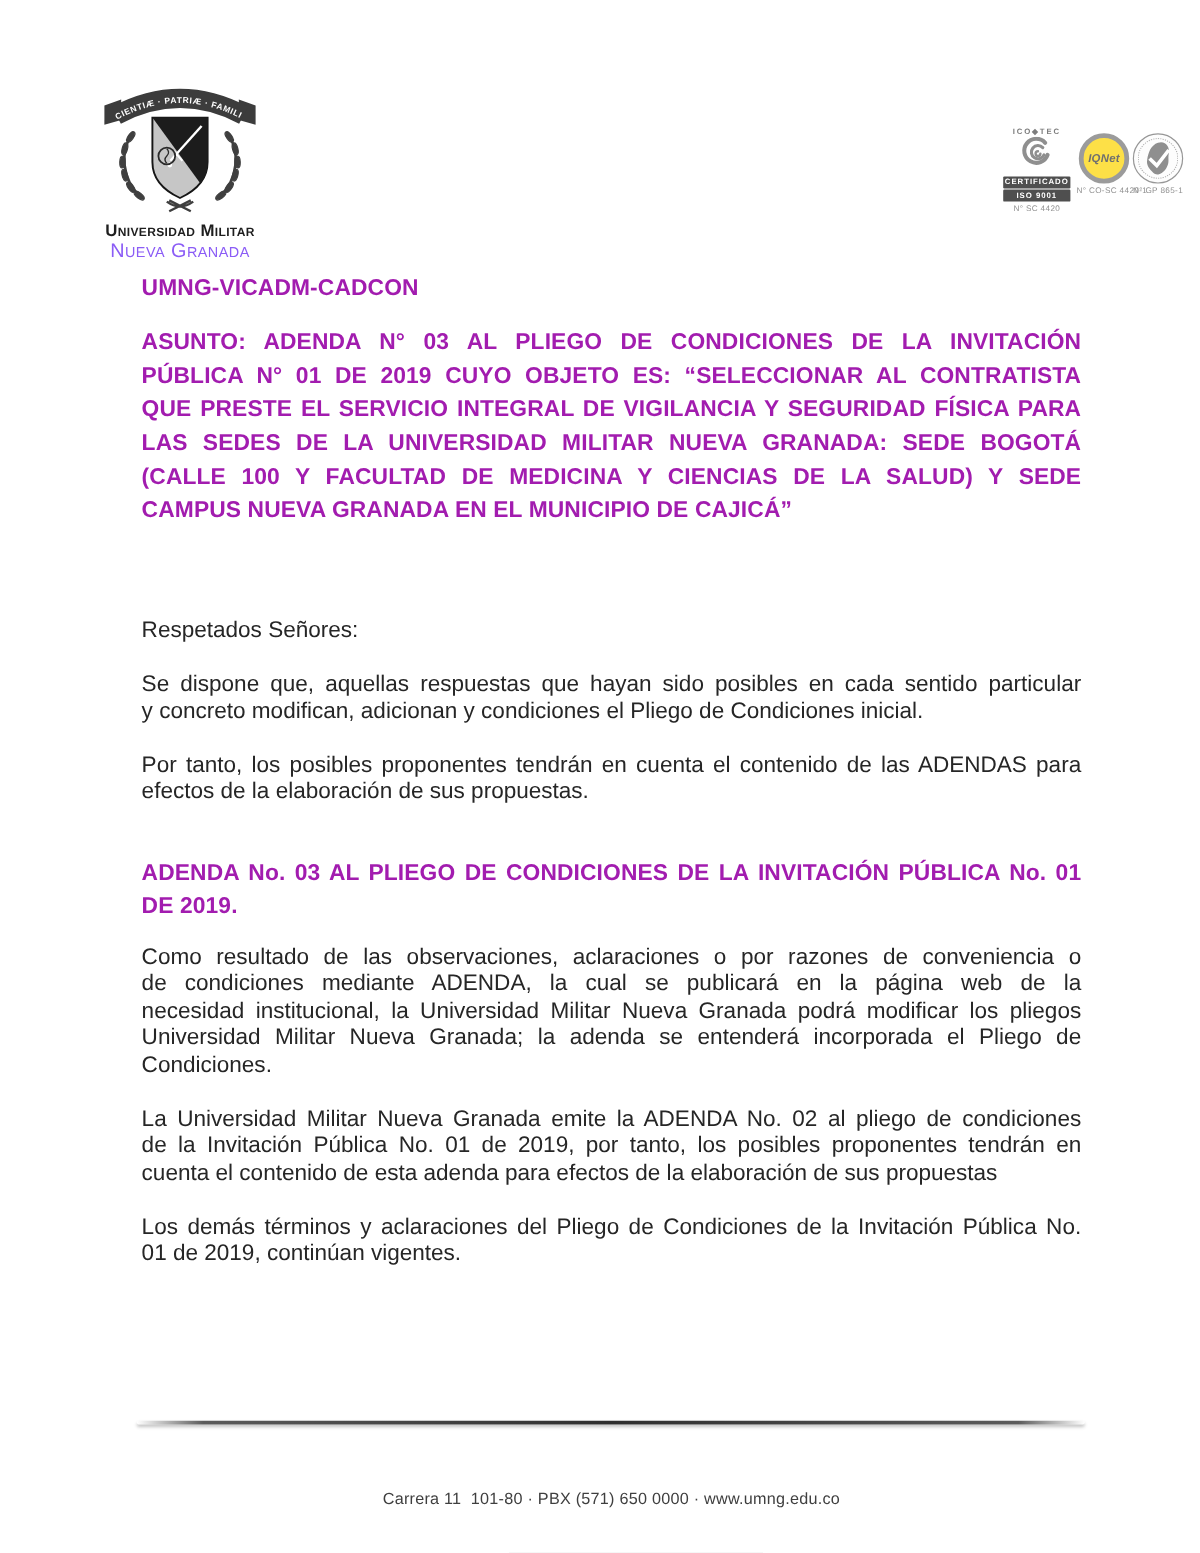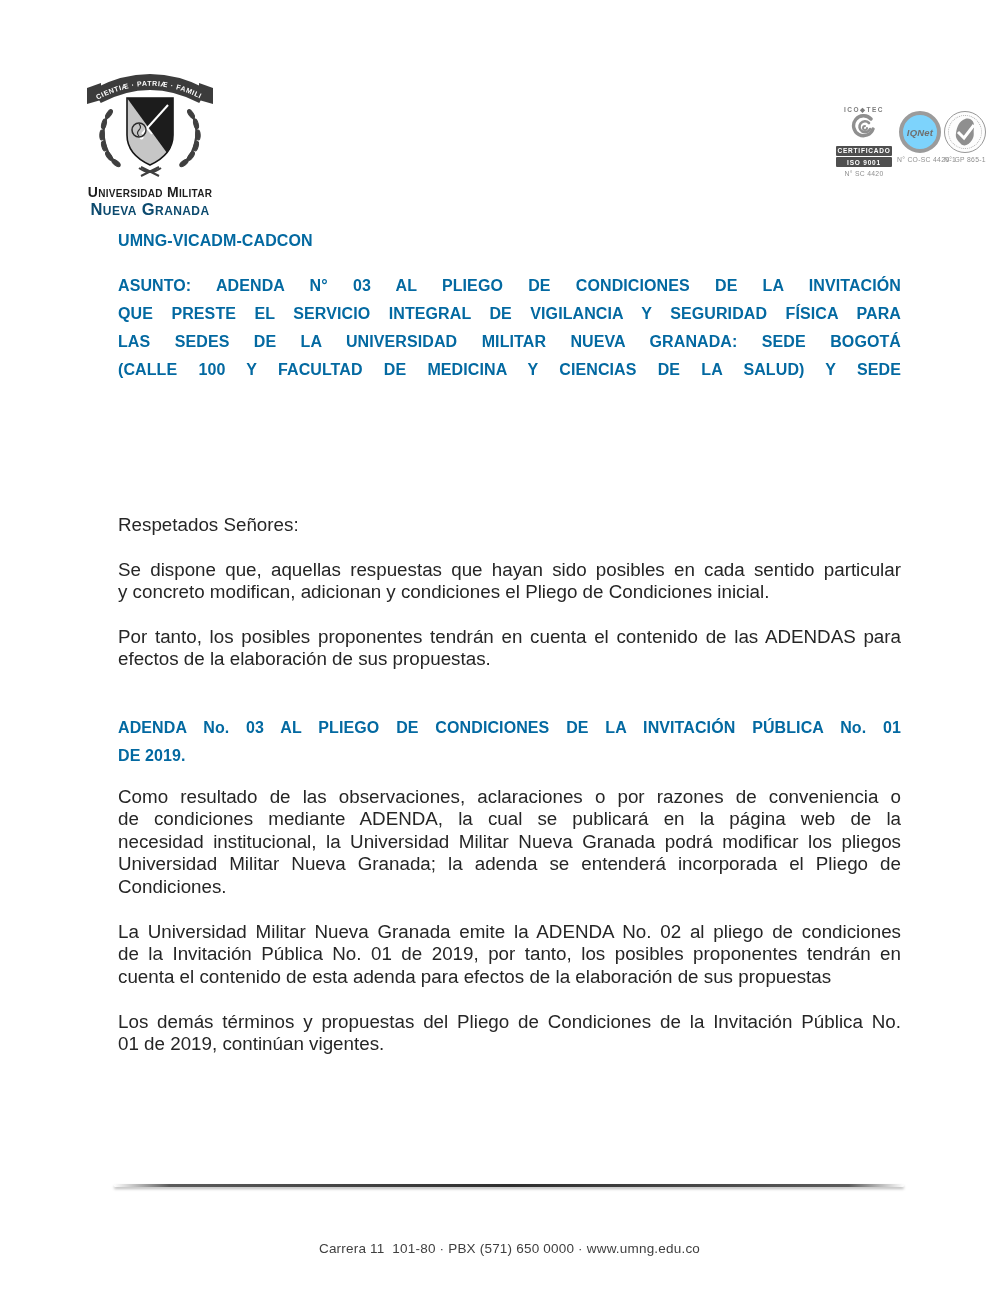--- a/index.html
+++ b/index.html
@@ -3,41 +3,41 @@
 <meta charset="utf-8">
 <style>
   html,body{margin:0;padding:0;background:#e8e8e8;}
   .page{
     position:relative;width:1000px;height:1294px;background:#ffffff;
     font-family:"Liberation Sans", sans-serif;color:#222;overflow:hidden;
     margin:0 auto;
   }
   
   .blk{position:absolute;left:118px;width:783px;}
-  .h{font-weight:700;font-size:16px;line-height:28px;color:#0369a1;letter-spacing:.1px;}
+  .h{font-weight:700;font-size:19px;line-height:28px;color:#a21caf;letter-spacing:.1px;}
   .p{font-weight:400;font-size:18.8px;line-height:22.4px;color:#262626;}
   .tline{text-align:justify;text-align-last:justify;}
   .tline.last{text-align-last:left;}
   
   .crest{position:absolute;left:83px;top:64px;width:134px;text-align:center;}
   .crest svg{display:block;margin:0 auto;}
   .crest-name1{font-size:14px;font-weight:700;font-variant:small-caps;
     letter-spacing:.3px;color:#1e1e1e;line-height:16px;margin-top:2px;}
-  .crest-name2{font-size:16.5px;font-weight:700;font-variant:small-caps;
-    letter-spacing:.4px;color:#0c4a6e;line-height:18px;}
+  .crest-name2{font-size:16.5px;font-weight:400;font-variant:small-caps;
+    letter-spacing:.4px;color:#8b5cf6;line-height:18px;}
   
   .cert{position:absolute;color:#8a8a8a;}
   .icontec{left:836px;top:106px;width:56px;text-align:center;}
   .ic-brand{font-size:6.5px;font-weight:700;letter-spacing:1.5px;color:#7d7d7d;white-space:nowrap;}
   .ic-band{background:#4f4f4f;color:#fff;font-size:6.5px;font-weight:700;
     letter-spacing:.8px;padding:1.5px 0;margin-top:1.5px;border-radius:1px;}
   .cert-cap{font-size:6.8px;color:#8f8f8f;margin-top:2.5px;white-space:nowrap;letter-spacing:.3px;}
   .iqnet{left:897px;top:111px;width:46px;text-align:center;}
   .iq-circle{width:34px;height:34px;border:4px solid #9b9b9b;border-radius:50%;
-    margin:0 auto;display:flex;align-items:center;justify-content:center;background:#7dd3fc;}
+    margin:0 auto;display:flex;align-items:center;justify-content:center;background:#fde047;}
   .iq-text{font-size:9.5px;font-weight:700;font-style:italic;color:#6f6f6f;letter-spacing:.2px;}
   .gp{left:942px;top:111px;width:46px;text-align:center;}
   .gp-circle{position:relative;width:40px;height:40px;border:1.5px solid #979797;
     border-radius:50%;margin:0 auto;background:#fdfdfd;}
   .gp-ring{position:absolute;inset:3px;border:1px dotted #b3b3b3;border-radius:50%;}
   
   .foot-rule{position:absolute;left:114px;top:1184px;width:790px;height:2.5px;border-radius:2px;
     background:linear-gradient(to right,rgba(60,60,60,0) 0%,rgba(50,50,50,.8) 7%,#2e2e2e 50%,rgba(50,50,50,.8) 93%,rgba(60,60,60,0) 100%);
     box-shadow:0 2px 3px rgba(0,0,0,.28);}
   .foot-text{position:absolute;left:118px;top:1194px;width:783px;text-align:center;
@@ -129,23 +129,25 @@
         <path d="M13,20 l6,6 l10,-13" stroke="#ffffff" stroke-width="3" fill="none"></path>
       </svg>
     </div>
     <div class="cert-cap">N° GP 865-1</div>
   </div>
 
   <div class="blk h" style="top:227px;">UMNG-VICADM-CADCON</div>
 
   <div class="blk h" style="top:272px;">
       <div class="tline">ASUNTO: ADENDA N° 03 AL PLIEGO DE CONDICIONES DE LA INVITACIÓN</div>
+      <div class="tline">PÚBLICA N° 01 DE 2019 CUYO OBJETO ES: “SELECCIONAR AL CONTRATISTA</div>
       <div class="tline">QUE PRESTE EL SERVICIO INTEGRAL DE VIGILANCIA Y SEGURIDAD FÍSICA PARA</div>
       <div class="tline">LAS SEDES DE LA UNIVERSIDAD MILITAR NUEVA GRANADA: SEDE BOGOTÁ</div>
       <div class="tline">(CALLE 100 Y FACULTAD DE MEDICINA Y CIENCIAS DE LA SALUD) Y SEDE</div>
+      <div class="tline last">CAMPUS NUEVA GRANADA EN EL MUNICIPIO DE CAJICÁ”</div>
     </div>
 
 
   <div class="blk p" style="top:514px;">Respetados Señores:</div>
 
   <div class="blk p" style="top:559px;">
       <div class="tline">Se dispone que, aquellas respuestas que hayan sido posibles en cada sentido particular</div>
       <div class="tline last">y concreto modifican, adicionan y condiciones el Pliego de Condiciones inicial.</div>
     </div>
 
@@ -167,21 +169,21 @@
       <div class="tline last">Condiciones.</div>
     </div>
 
   <div class="blk p" style="top:921px;">
       <div class="tline">La Universidad Militar Nueva Granada emite la ADENDA No. 02 al pliego de condiciones</div>
       <div class="tline">de la Invitación Pública No. 01 de 2019, por tanto, los posibles proponentes tendrán en</div>
       <div class="tline last">cuenta el contenido de esta adenda para efectos de la elaboración de sus propuestas</div>
     </div>
 
   <div class="blk p" style="top:1011px;">
-      <div class="tline">Los demás términos y propuestas del Pliego de Condiciones de la Invitación Pública No.</div>
+      <div class="tline">Los demás términos y aclaraciones del Pliego de Condiciones de la Invitación Pública No.</div>
       <div class="tline last">01 de 2019, continúan vigentes.</div>
     </div>
 
   <div class="foot-rule"></div>
   <div class="foot-text">
     <div>Carrera 11  101-80 · PBX (571) 650 0000 · www.umng.edu.co</div>
     
   </div>
 
 </div>

